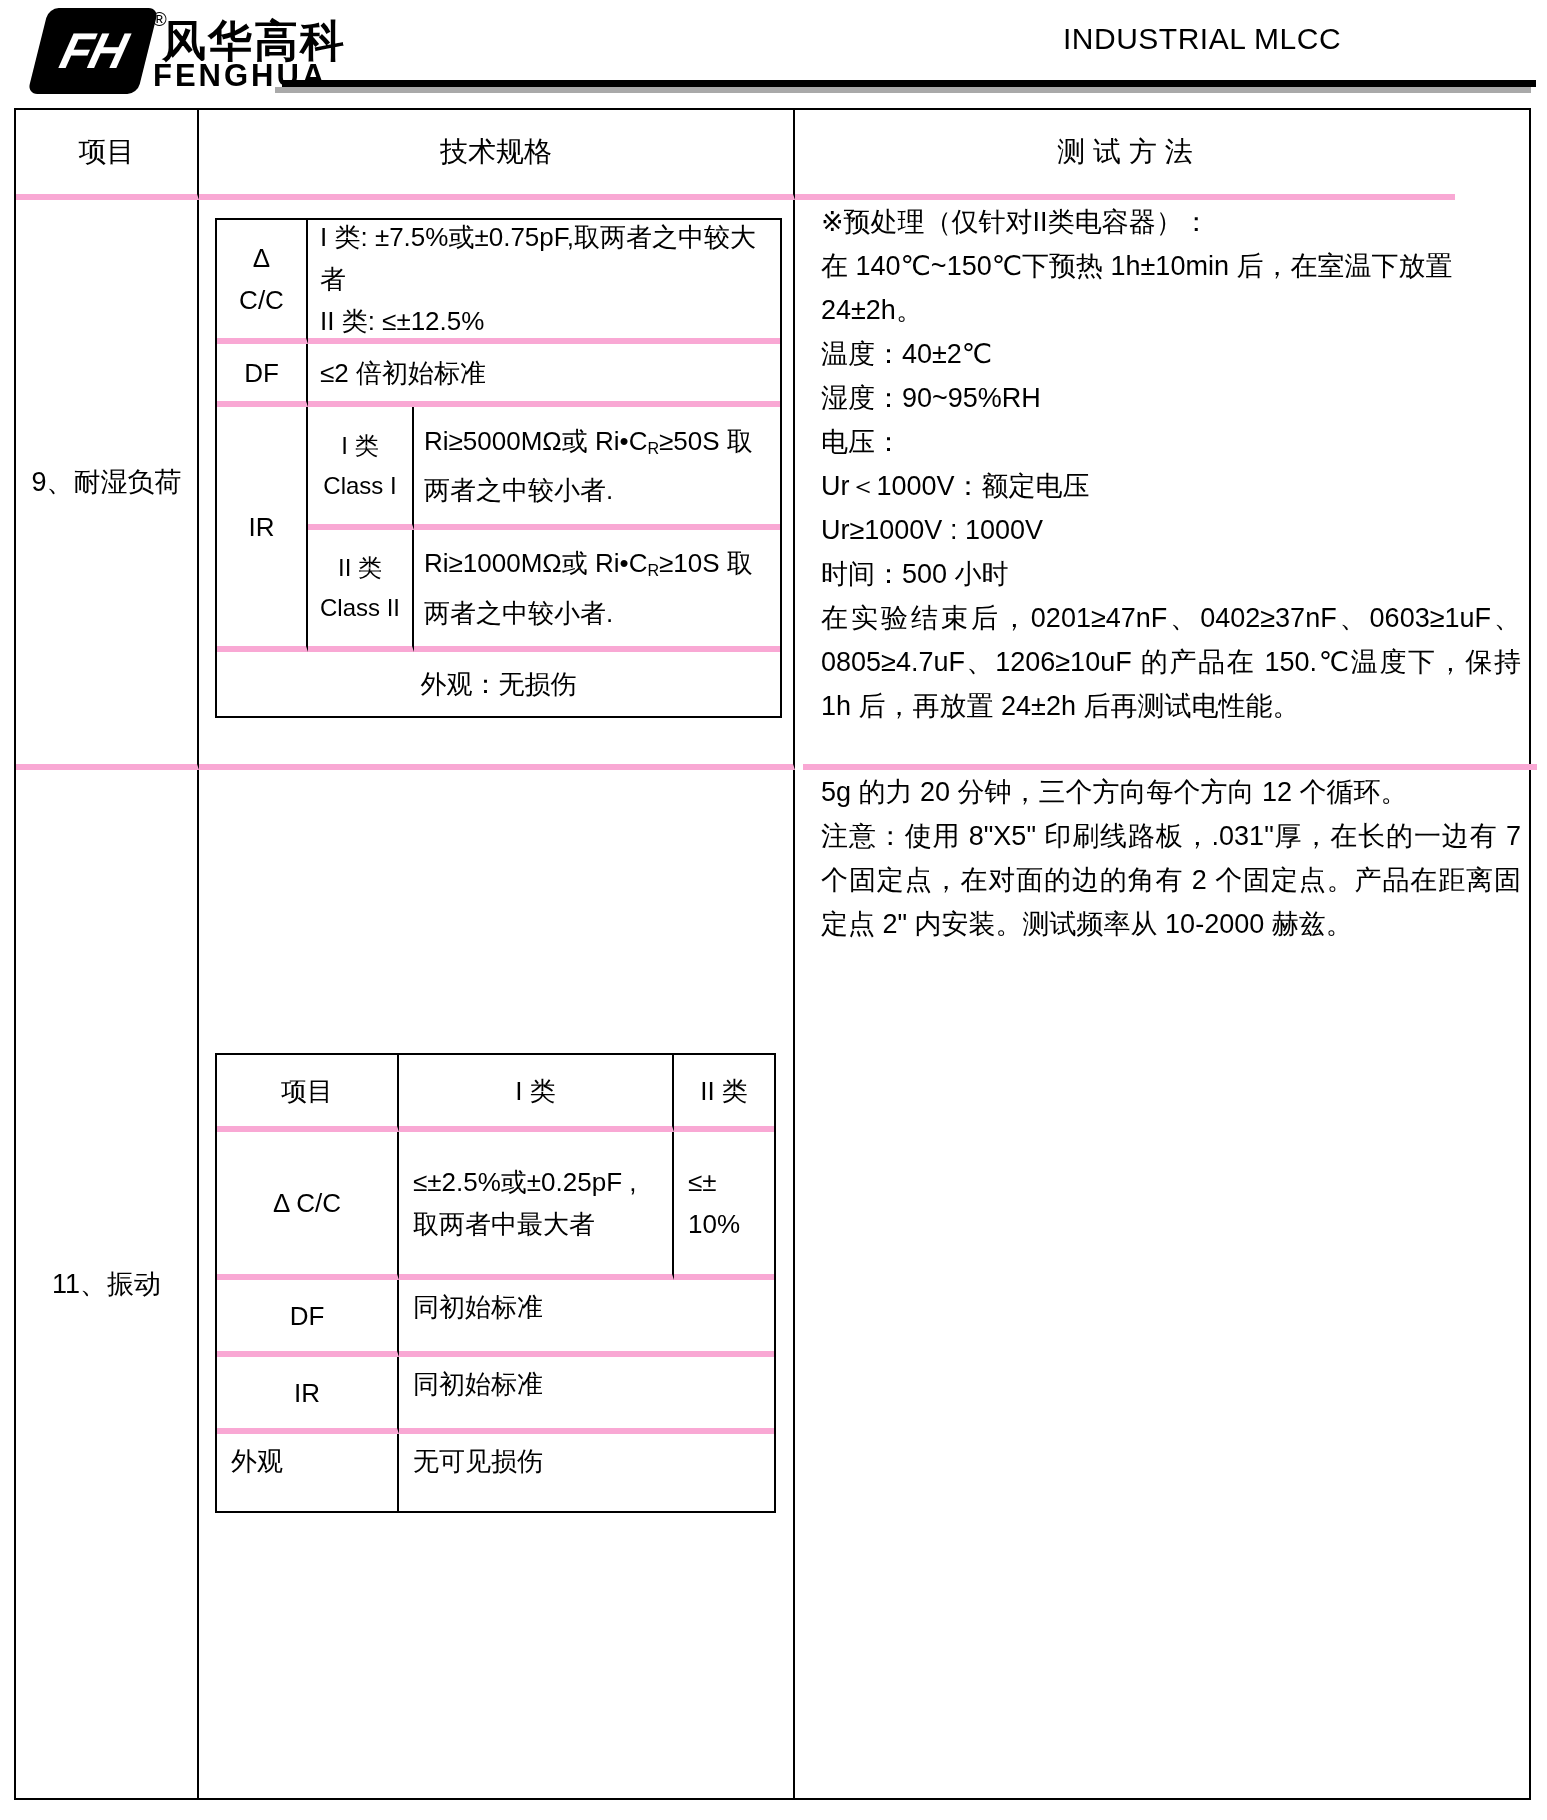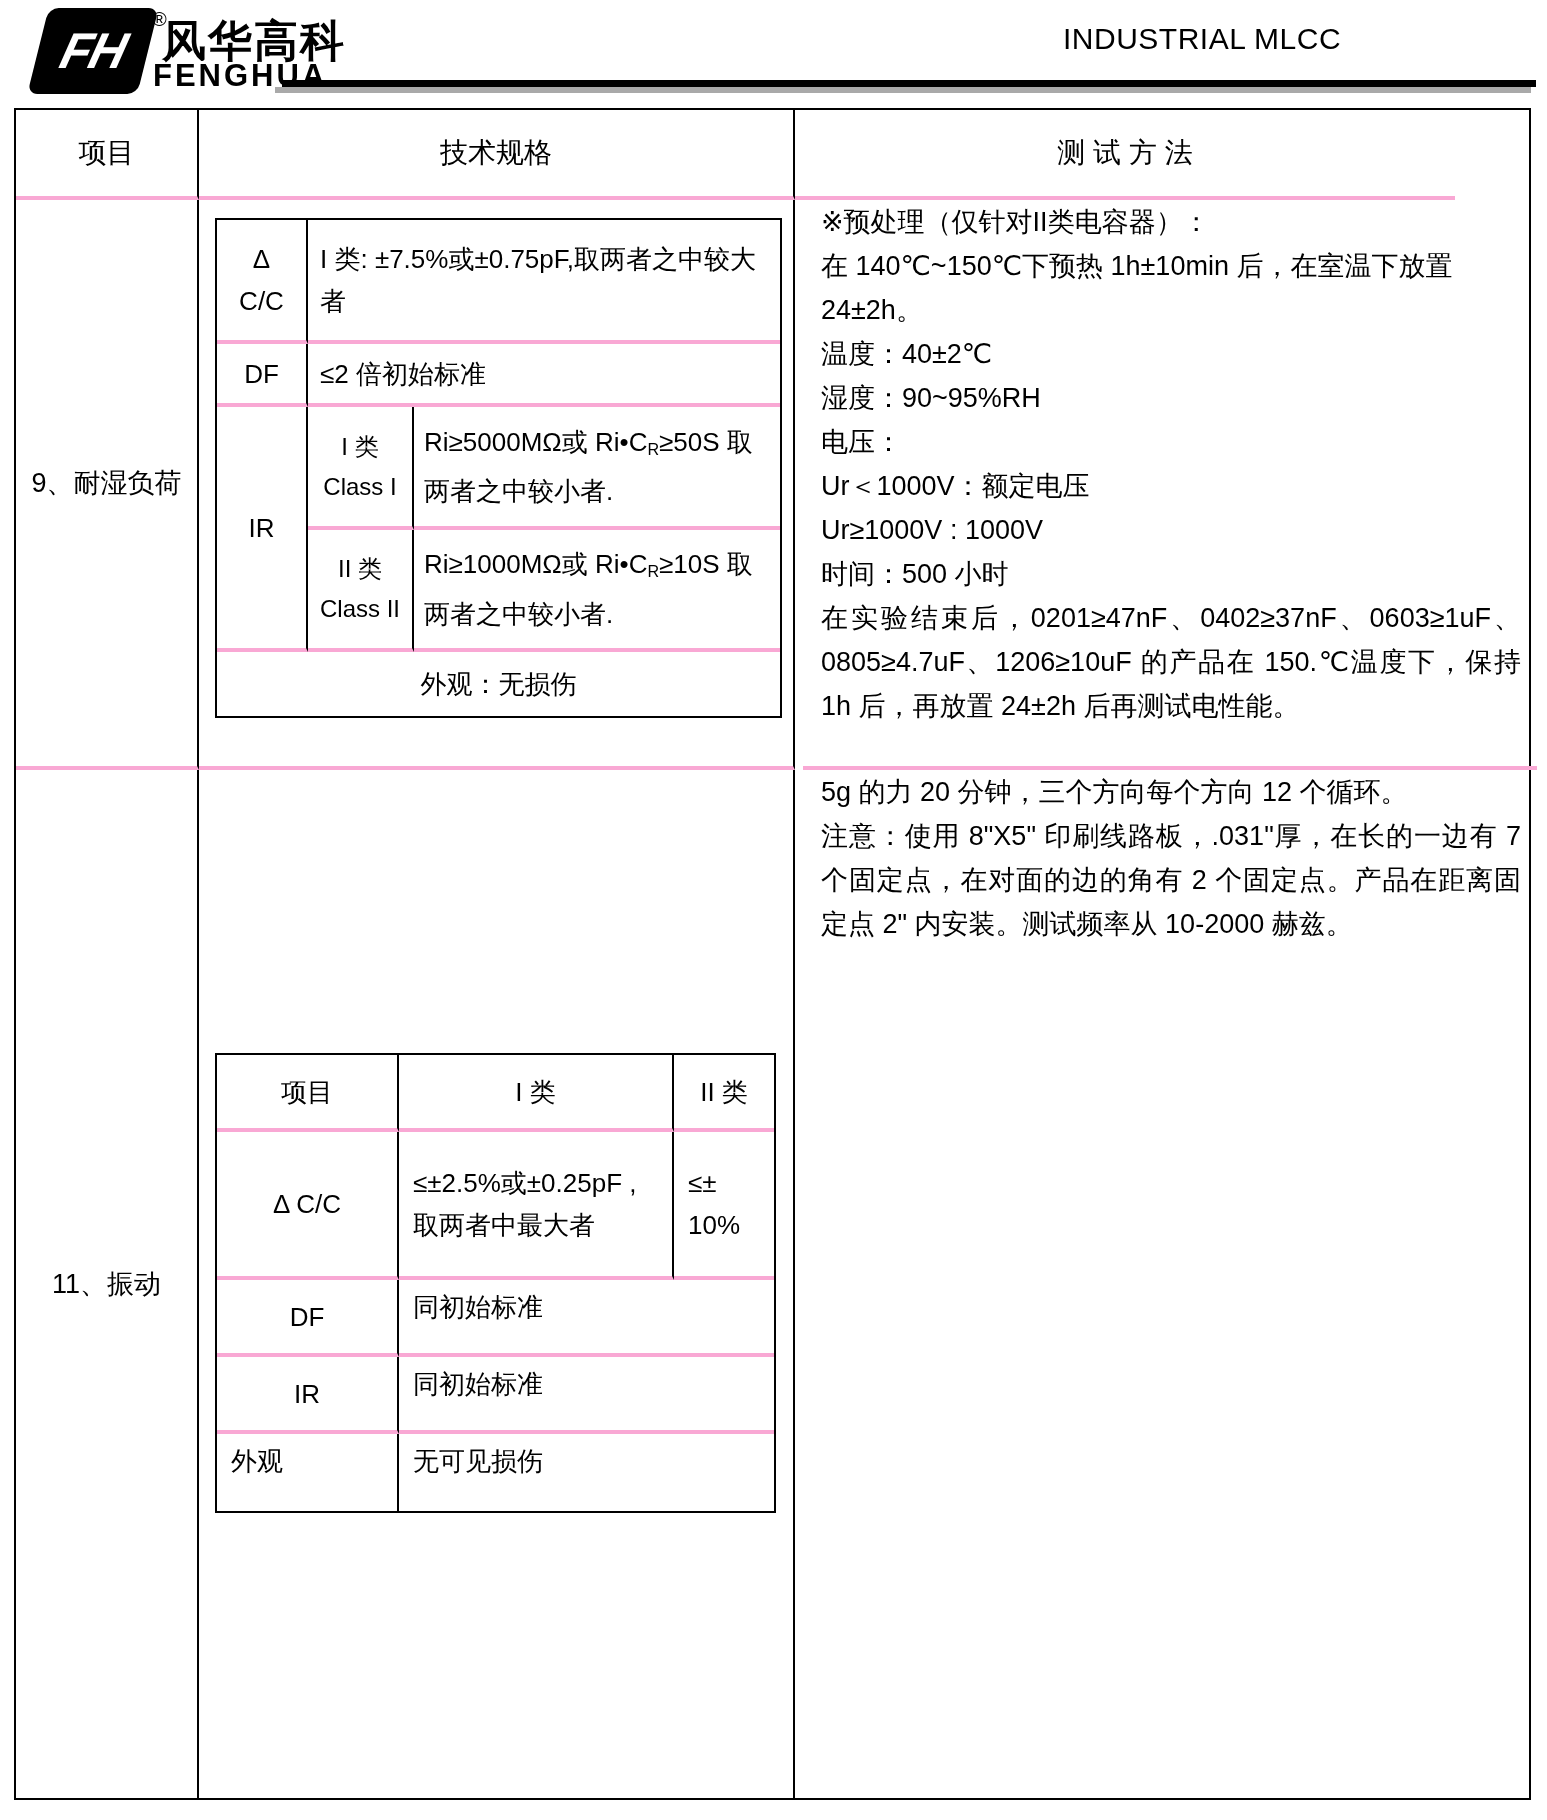--- a/index.html
+++ b/index.html
@@ -17,21 +17,21 @@
   .brand-cn{position:absolute;left:162px;top:12px;font-size:44px;font-weight:bold;letter-spacing:2px;}
   .brand-en{position:absolute;left:153px;top:58px;font-size:31px;font-weight:bold;letter-spacing:3px;}
   .doc-title{position:absolute;left:1063px;top:22px;font-size:30px;font-weight:normal;letter-spacing:0.5px;}
   .rule-black{position:absolute;left:282px;top:80px;width:1254px;height:7px;background:#000;}
   .rule-gray{position:absolute;left:275px;top:87px;width:1256px;height:6px;background:#a9a9a9;}
 
   
   .maintable{position:absolute;left:14px;top:108px;width:1517px;height:1692px;border:2px solid #000;box-sizing:border-box;}
   .cell{position:absolute;box-sizing:border-box;}
   .br{border-right:2px solid #000;}
-  .bb{border-bottom:4px solid #f9a8d4;}
+  .bb{border-bottom:6px solid #f9a8d4;}
   .flexc{display:flex;flex-direction:column;justify-content:center;}
   .center{align-items:center;text-align:center;}
   .f27{font-size:27px;}
 
   
   .th{display:flex;align-items:center;justify-content:center;font-size:28px;}
 
   
   .nested{position:absolute;border:2px solid #000;box-sizing:border-box;background:#fff;}
   .ncell{position:absolute;box-sizing:border-box;font-size:26px;line-height:42px;}
@@ -70,20 +70,21 @@
     <div class="cell br bb" style="left:183px;top:90px;width:596px;height:570px;">
 
       <div class="nested" style="left:16px;top:18px;width:567px;height:500px;">
 
         <div class="ncell br bb flexc center" style="left:0;top:0;width:91px;height:124px;">
           <div>Δ</div>
           <div>C/C</div>
         </div>
         <div class="ncell bb pad flexc" style="left:91px;top:0;width:472px;height:124px;">
           <div>I 类: ±7.5%或±0.75pF,取两者之中较大者</div>
+          <div>II 类: ≤±12.5%</div>
         </div>
 
         <div class="ncell br bb flexc center" style="left:0;top:124px;width:91px;height:63px;">DF</div>
         <div class="ncell bb pad flexc" style="left:91px;top:124px;width:472px;height:63px;">
           <div>≤2 倍初始标准</div>
         </div>
 
         <div class="ncell br bb flexc center" style="left:0;top:187px;width:91px;height:245px;">IR</div>
         <div class="ncell br bb flexc center classlbl" style="left:91px;top:187px;width:106px;height:123px;">
           <div>I 类</div>

